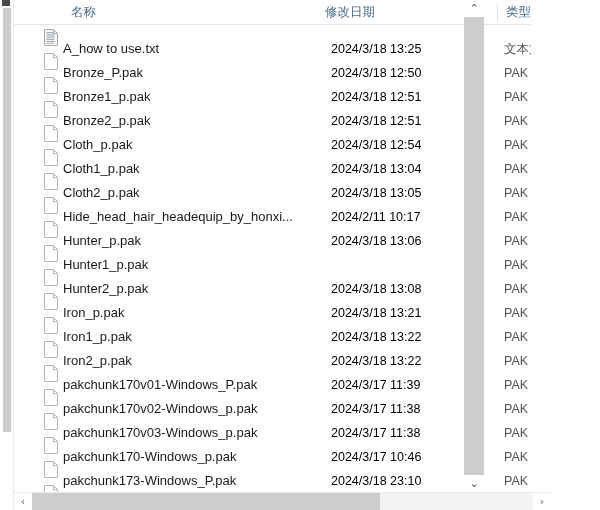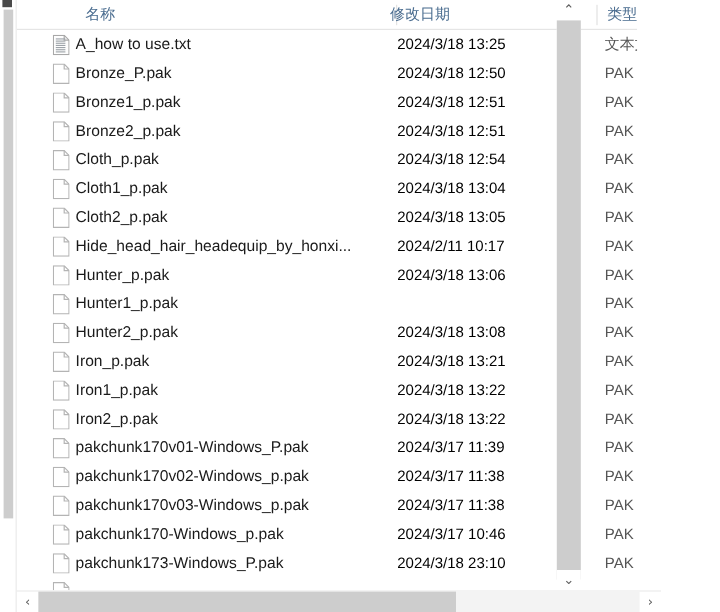--- a/index.html
+++ b/index.html
@@ -95,21 +95,21 @@
     overflow: hidden;
   }
   .file-row {
     position: relative;
     height: 24px;
     width: 517px;
     white-space: nowrap;
   }
   .file-row .cell {
     position: absolute;
-    top: 0;
+    top: 12px;
     height: 24px;
     line-height: 24px;
     font-size: 13px;
     color: #1a1a1a;
     white-space: nowrap;
     overflow: hidden;
   }
   .file-row .cell.name {
     left: 49px;
     width: 260px;

